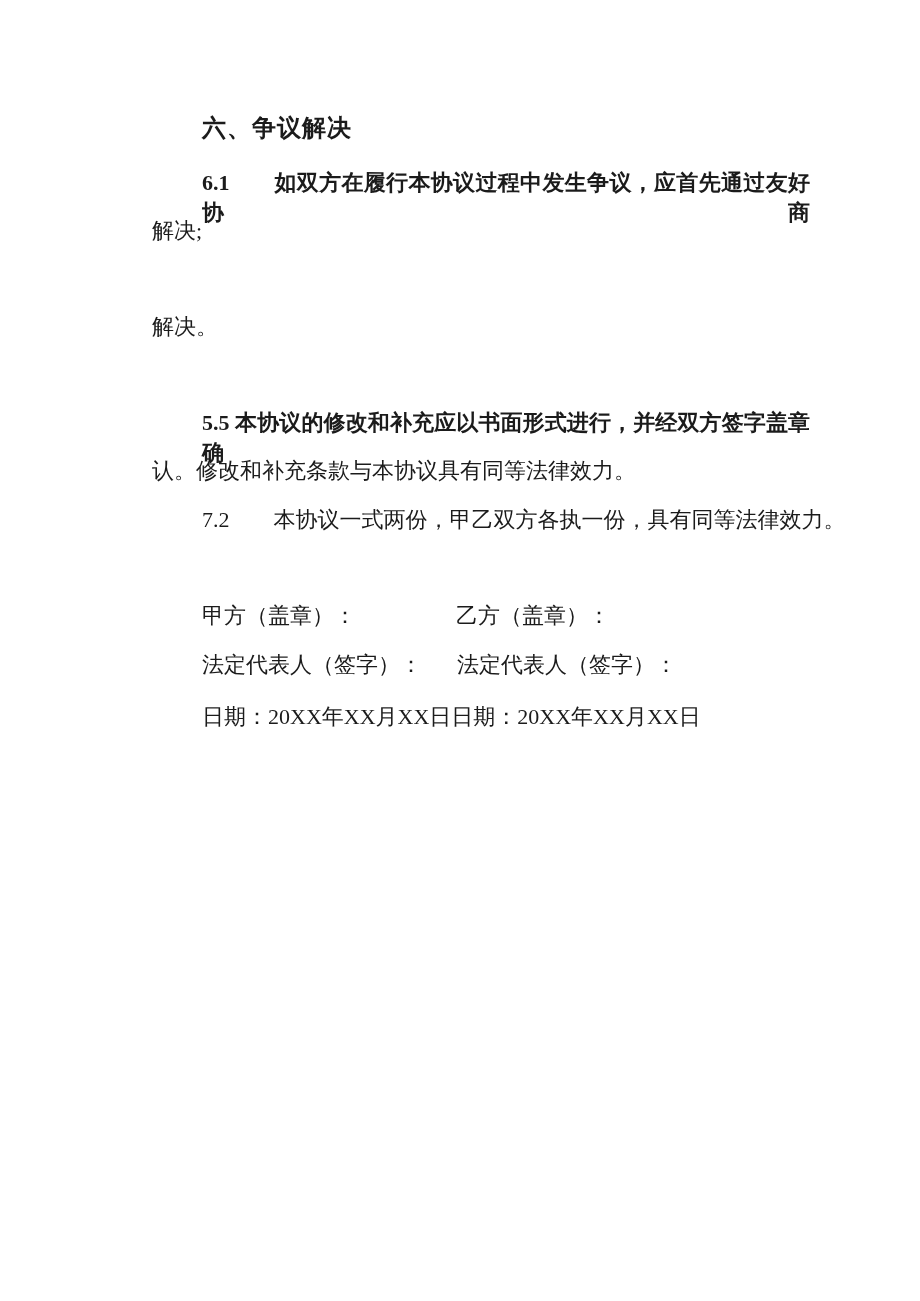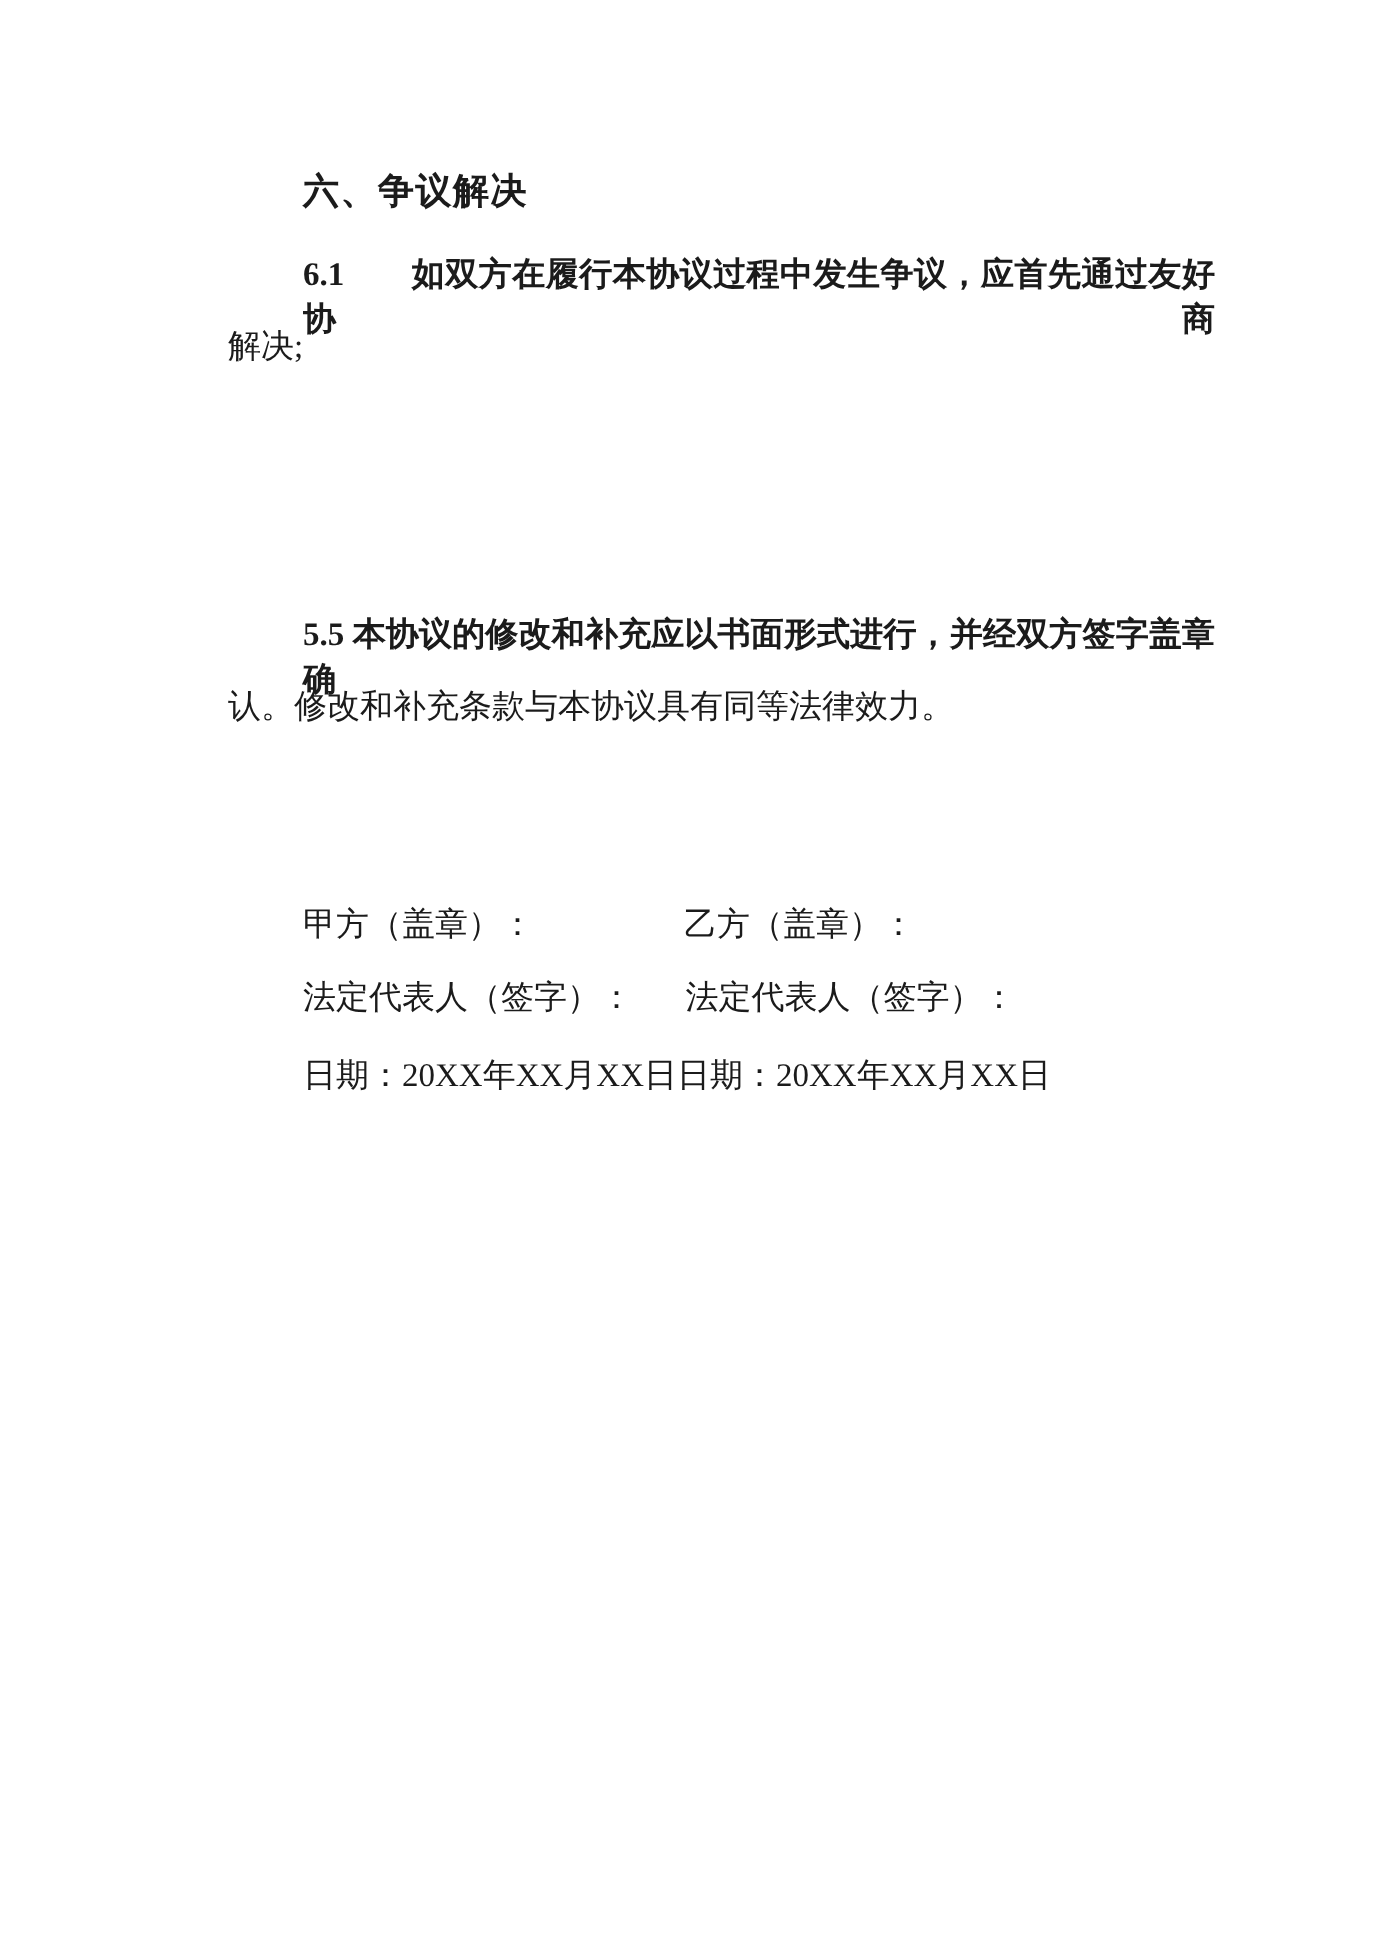--- a/index.html
+++ b/index.html
@@ -53,26 +53,28 @@
 
 <div class="page">
 
   <div class="line indent heading" style="top:112px">六、争议解决</div>
 
   <div class="line indent justify-full" style="top:168px">6.1　　如双方在履行本协议过程中发生争议，应首先通过友好协商</div>
 
   <div class="line" style="top:216px">解决;</div>
 
 
+  <div class="line" style="top:312px">解决。</div>
 
 
   <div class="line indent justify-full" style="top:408px">5.5 本协议的修改和补充应以书面形式进行，并经双方签字盖章确</div>
 
   <div class="line" style="top:456px">认。修改和补充条款与本协议具有同等法律效力。</div>
 
+  <div class="line indent" style="top:505px">7.2　　本协议一式两份，甲乙双方各执一份，具有同等法律效力。</div>
 
   <div class="line indent sig-row" style="top:601px">
     <span>甲方（盖章）：</span>
     <span class="sig-b seal">乙方（盖章）：</span>
   </div>
 
   <div class="line indent sig-row" style="top:650px">
     <span>法定代表人（签字）：</span>
     <span class="sig-b rep">法定代表人（签字）：</span>
   </div>

